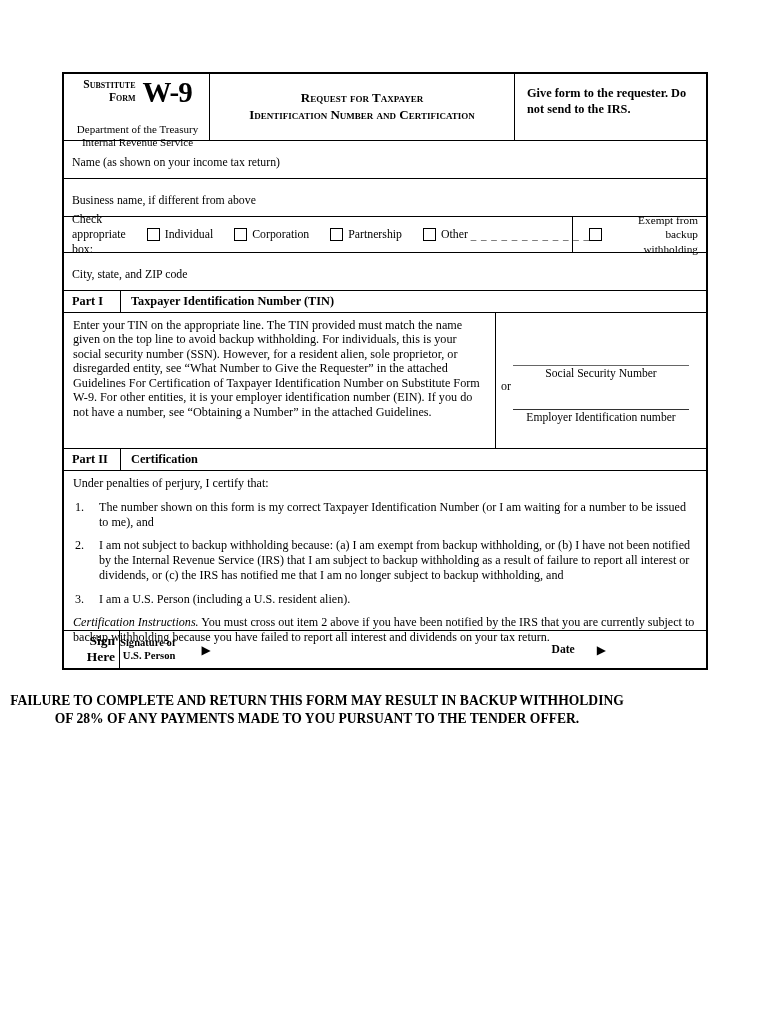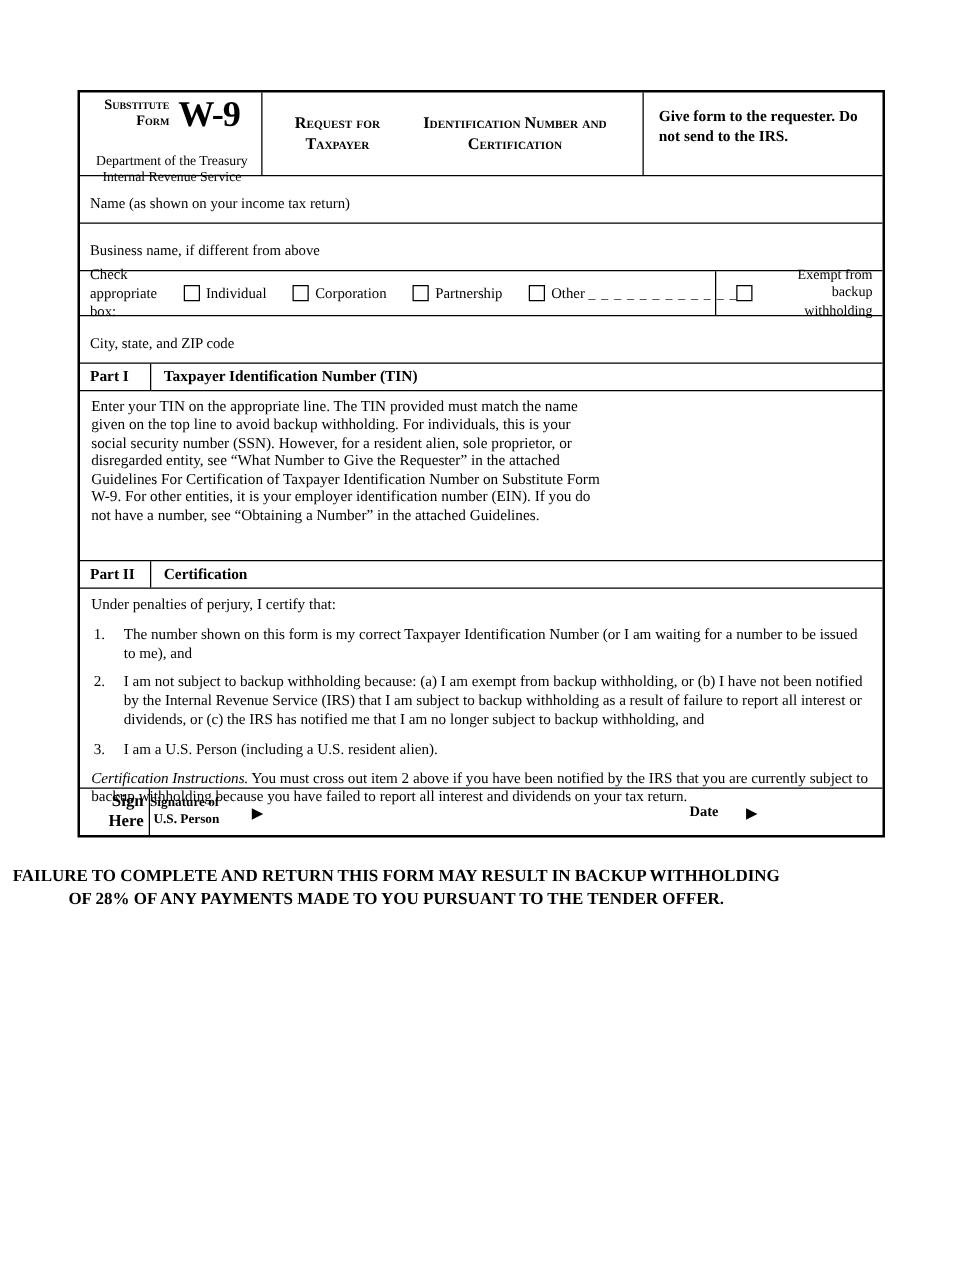--- a/index.html
+++ b/index.html
@@ -23,21 +23,21 @@
   .cell { position: relative; }
   .cell + .cell { border-left: 1px solid #000; }
 
   
   .header-row { height: 66px; }
   .hdr-left { width: 145px; padding: 4px 6px 2px 8px; }
   .w9-top { display: flex; align-items: flex-start; justify-content: center; }
   .subst-col { font-variant: small-caps; font-weight: bold; font-size: 11.5px; line-height: 1.15; text-align: right; }
   .w9-big { font-size: 29px; font-weight: bold; line-height: 0.95; margin-left: 7px; margin-top: 1px; letter-spacing: -1px; }
   .dept { font-size: 11px; line-height: 1.2; text-align: center; margin-top: 16px; }
-  .hdr-mid { width: 305px; display: flex; flex-direction: row; align-items: center; justify-content: center; text-align: center; padding: 20px 10px; }
+  .hdr-mid { width: 305px; display: flex; flex-direction: column; align-items: center; justify-content: center; text-align: center; padding: 20px 10px; }
   .hdr-title { font-variant: small-caps; font-weight: bold; font-size: 13px; line-height: 1.3; }
   .hdr-right { flex: 1; padding: 12px 10px 4px 12px; font-weight: bold; font-size: 12.3px; line-height: 1.3; }
 
   
   .field-row { height: 38px; padding: 14px 8px; font-size: 11.8px; }
   .checkbox-row { height: 36px; }
   .cb-left { width: 508px; display: flex; align-items: center; padding: 0 8px; font-size: 11.8px; }
   .cb-right { flex: 1; display: flex; align-items: center; padding: 0 8px; font-size: 11.3px; line-height: 1.25; text-align: right; }
   .cb {
     display: inline-block; width: 13px; height: 13px;
@@ -161,20 +161,31 @@
 
   <div class="row cells part-hdr">
     <div class="cell part-label-cell">Part I</div>
     <div class="cell part-title-cell">Taxpayer Identification Number (TIN)</div>
   </div>
 
   <div class="row cells p1-body">
     <div class="cell p1-text">
       <div>Enter your TIN on the appropriate line.  The TIN provided must match the name given on the top line to avoid backup withholding.  For individuals, this is your social security number (SSN).  However, for a resident alien, sole proprietor, or disregarded entity, see “What Number to Give the Requester” in the attached Guidelines For Certification of Taxpayer Identification Number on Substitute Form W-9.  For other entities, it is your employer identification number (EIN).  If you do not have a number, see “Obtaining a Number” in the attached Guidelines.</div>
     </div>
+    <div class="cell p1-tin">
+      <div class="tin-group ssn-group">
+        <div class="tin-line"></div>
+        <div class="tin-label">Social Security Number</div>
+      </div>
+      <div class="or-label">or</div>
+      <div class="tin-group ein-group">
+        <div class="tin-line dark"></div>
+        <div class="tin-label">Employer Identification number</div>
+      </div>
+    </div>
   </div>
 
   <div class="row cells part-hdr">
     <div class="cell part-label-cell">Part II</div>
     <div class="cell part-title-cell">Certification</div>
   </div>
 
   <div class="row p2-body">
     <div class="p2-intro">Under penalties of perjury, I certify that:</div>
     <div class="cert-item">

